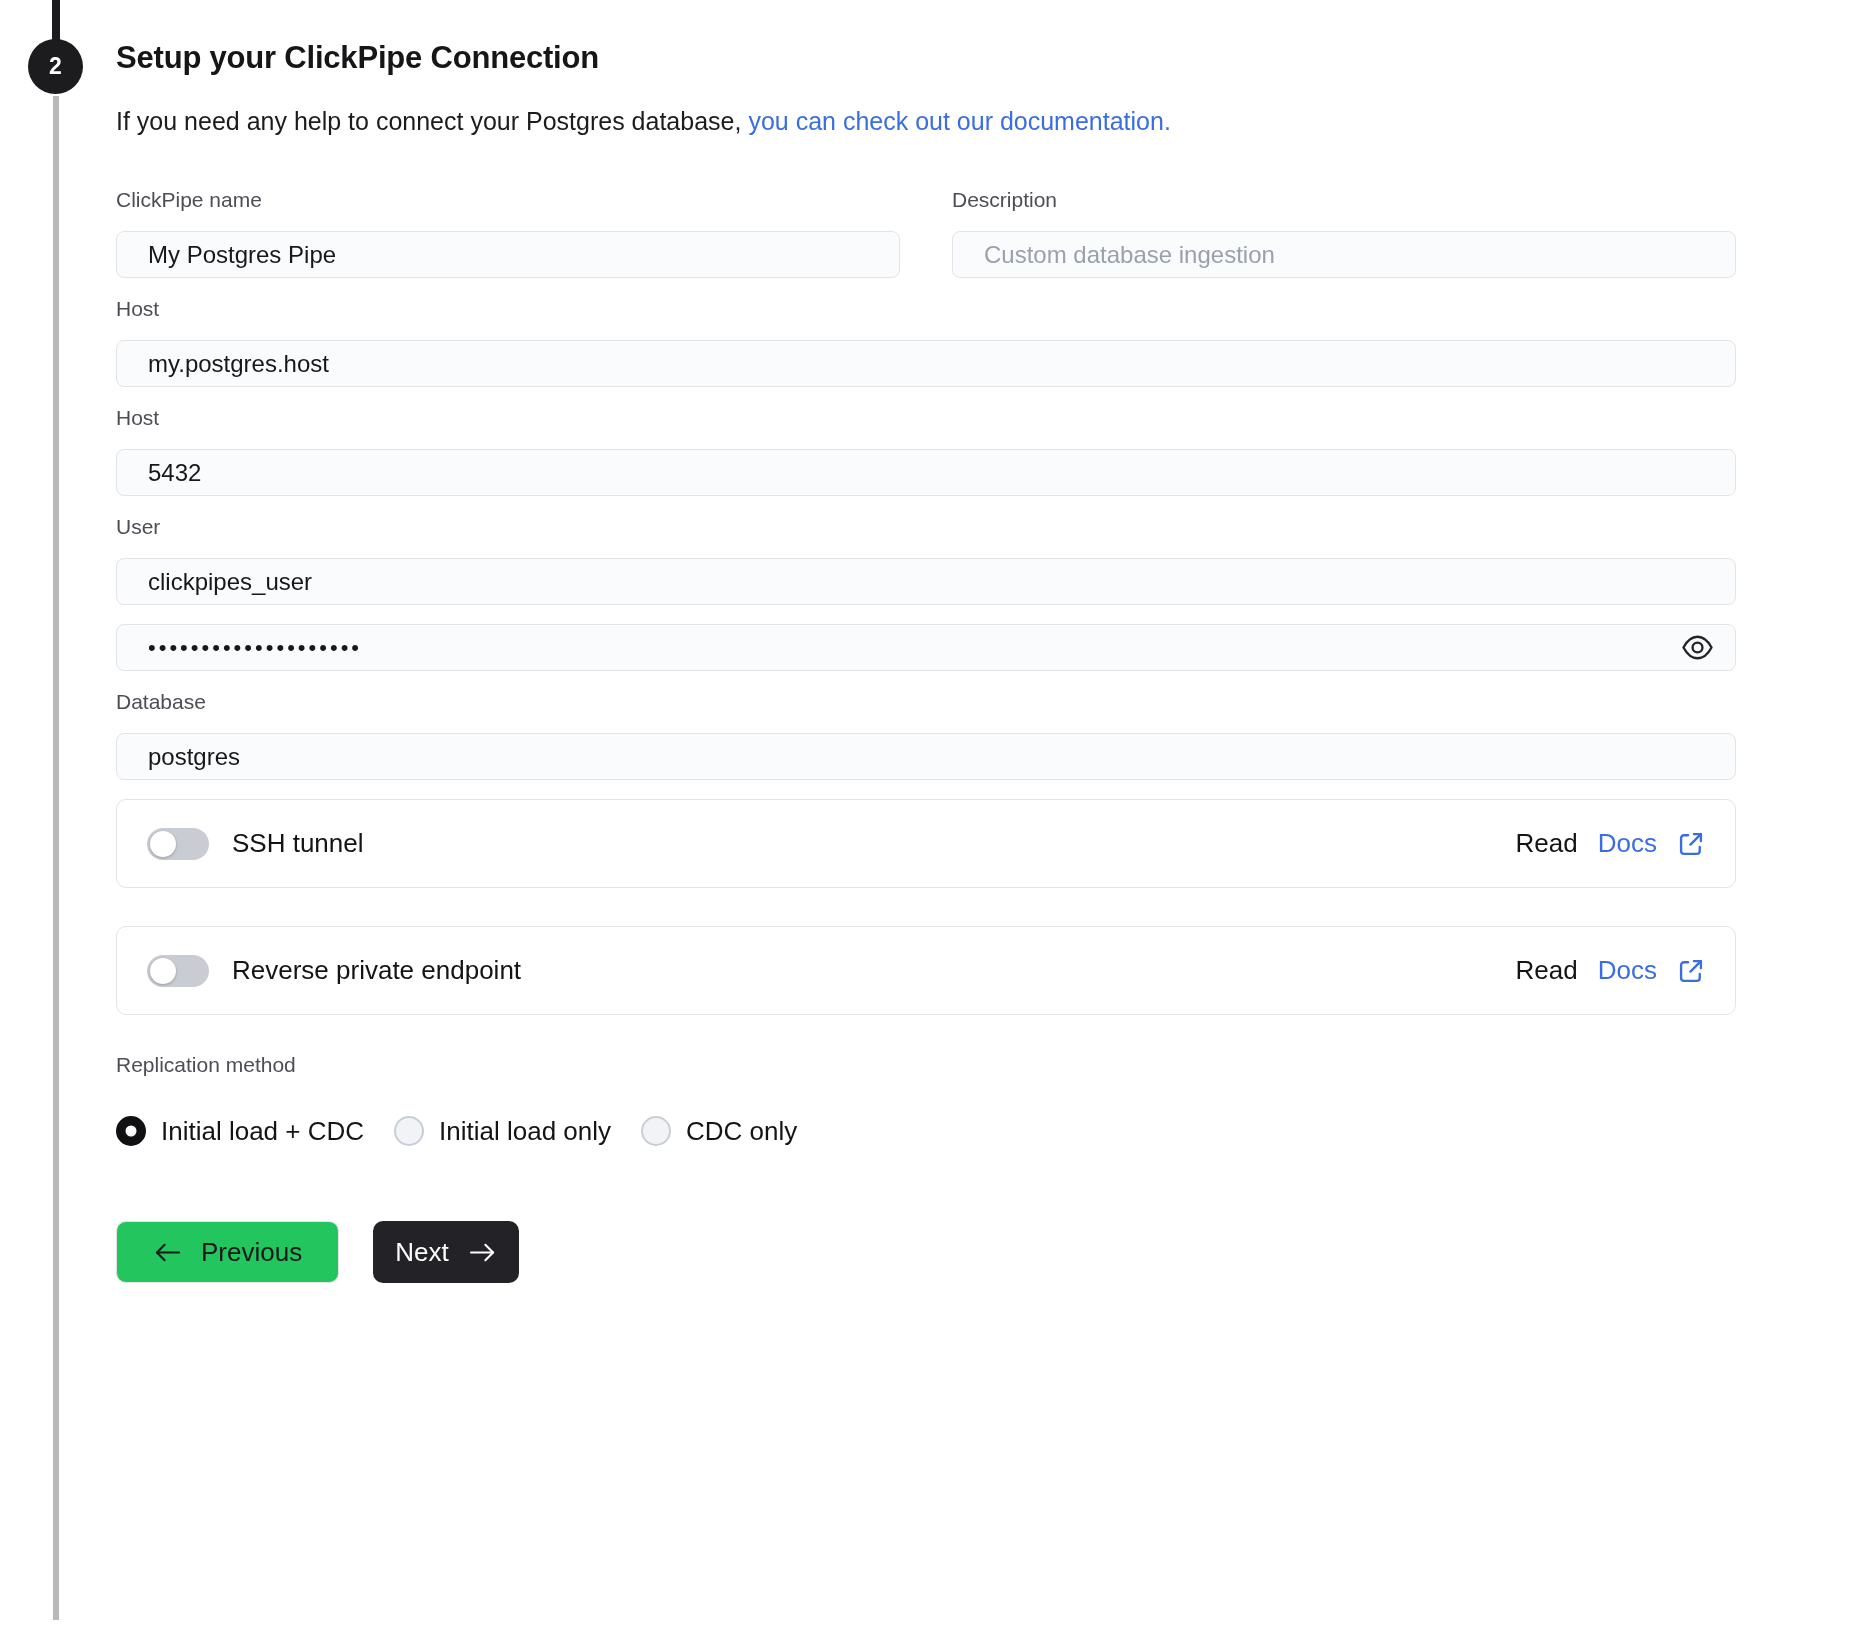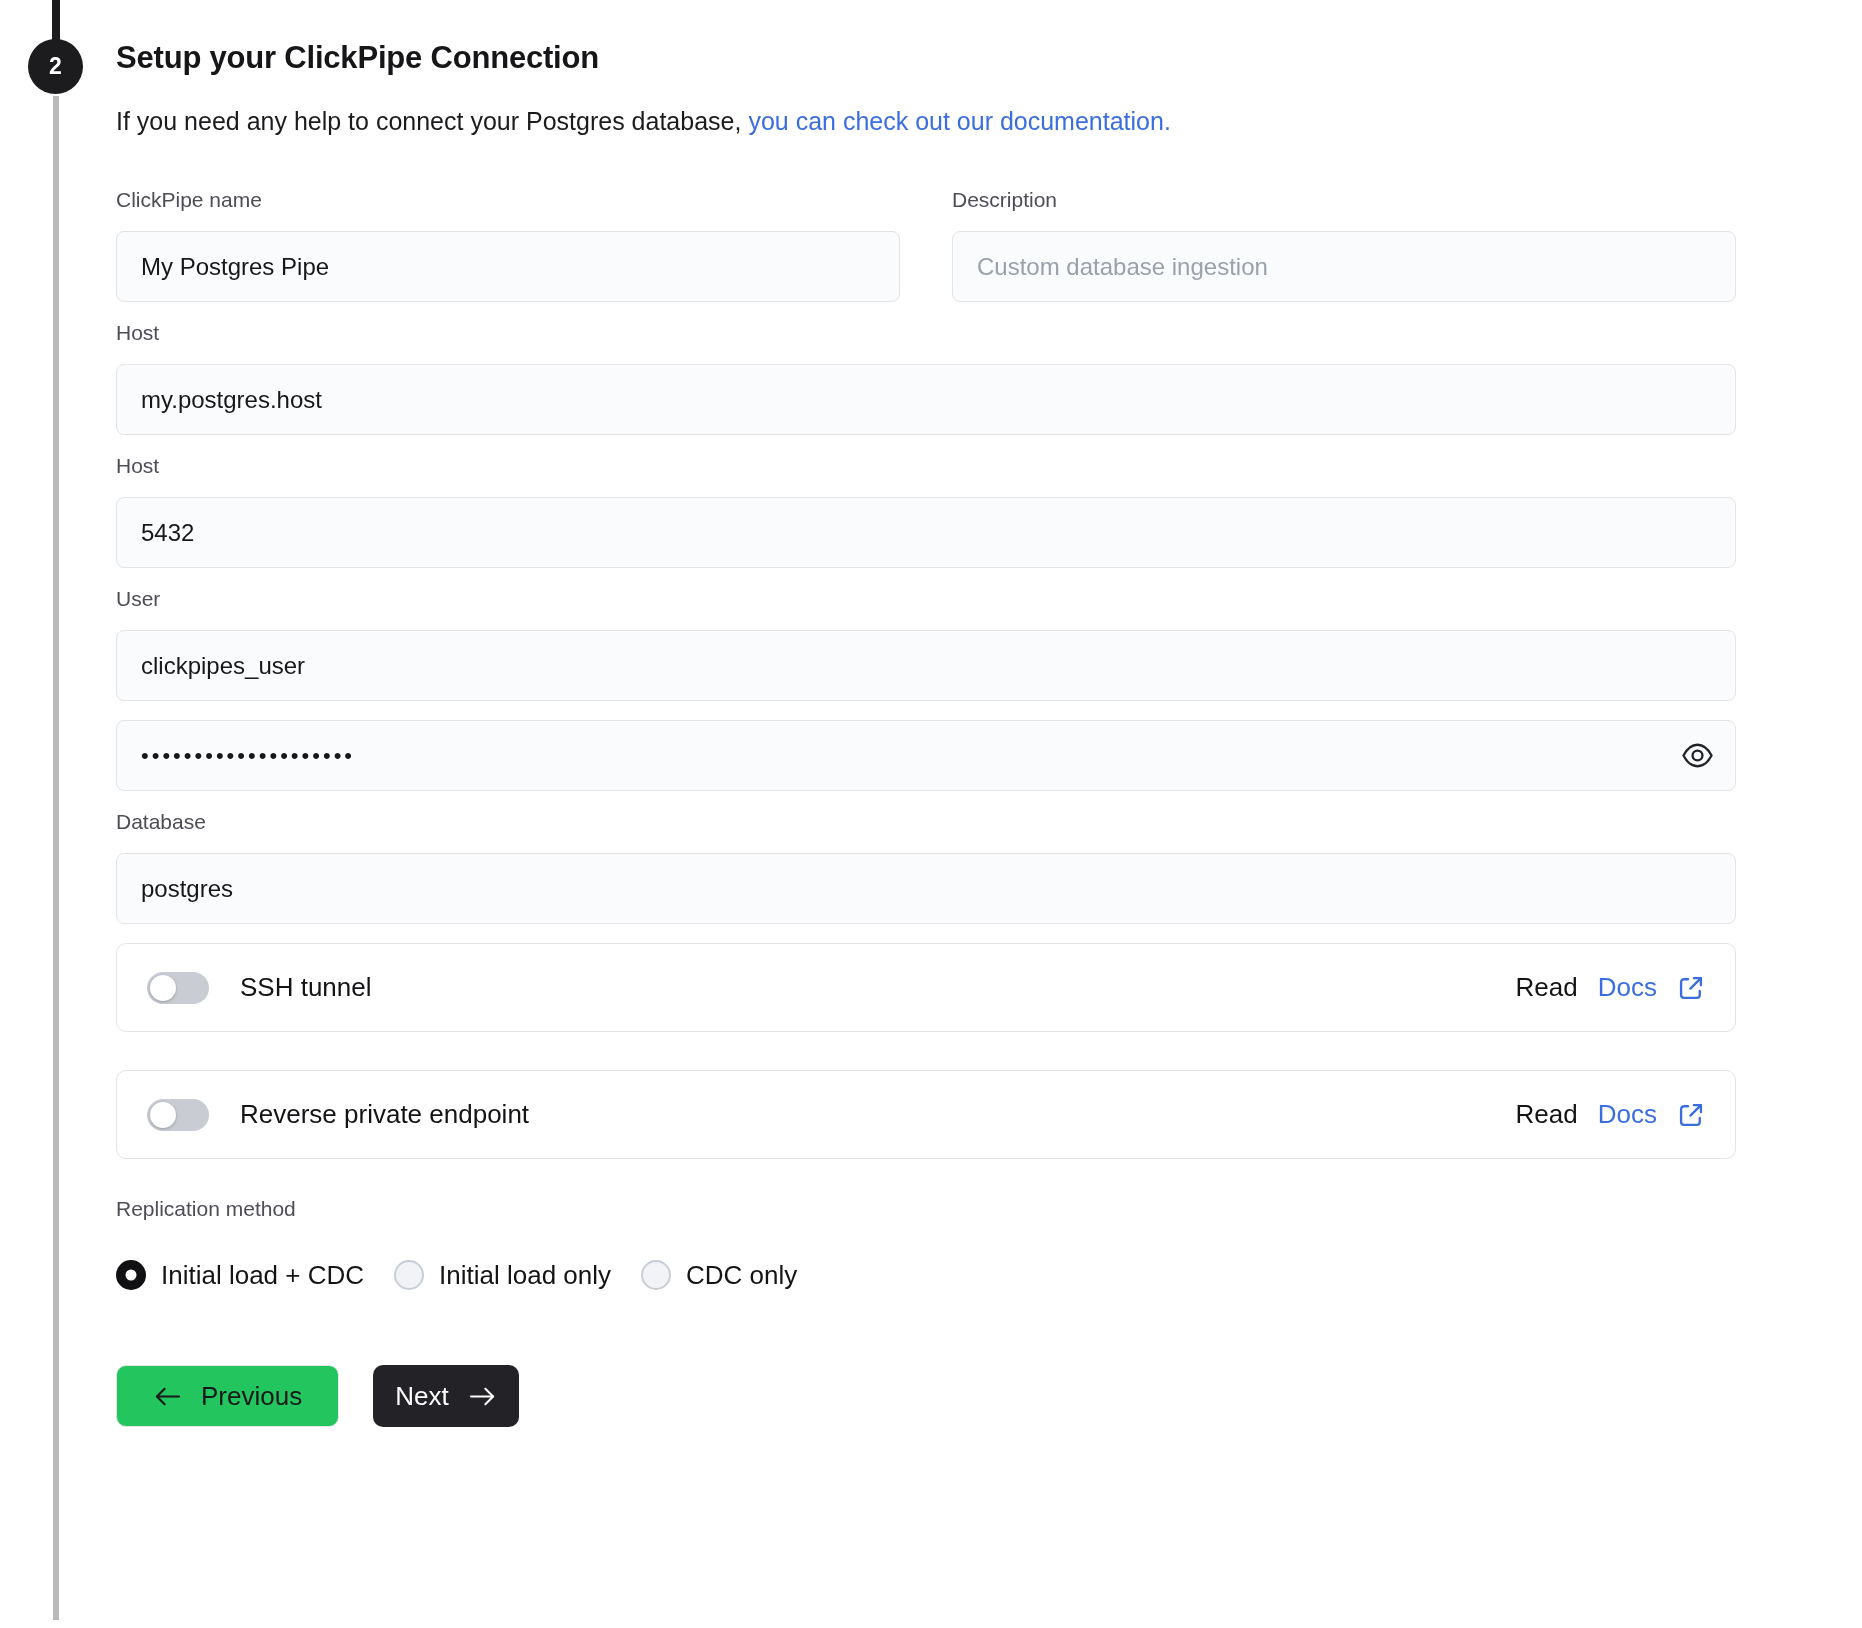--- a/index.html
+++ b/index.html
@@ -32,40 +32,40 @@
 
   .row2 { display: flex; gap: 52px; }
   .row2 .field { flex: 1; }
 
   .field { margin-bottom: 19px; }
   .field-label {
     font-size: 21px; line-height: 24px; color: #4d4d56; font-weight: 500;
     margin-bottom: 19px;
   }
   .text-input {
-    width: 100%; height: 71px; border: 1px solid #e4e4e7; border-radius: 8px;
-    background: #fafbfd; font-size: 24px; color: #18181b; padding: 0 24px;
+    width: 100%; height: 47px; border: 1px solid #e4e4e7; border-radius: 8px;
+    background: #fafbfd; font-size: 24px; color: #18181b; padding: 0 31px;
     font-family: inherit; outline: none;
   }
   .text-input::placeholder { color: #9aa1ab; opacity: 1; }
 
   .pw-wrap { position: relative; }
   .pw-input { letter-spacing: 3px; font-size: 22px; padding-right: 90px; }
   .eye-btn {
     position: absolute; right: 20px; top: 50%; transform: translateY(-50%);
     width: 38px; height: 38px; border: none; background: transparent; padding: 0;
     display: flex; align-items: center; justify-content: center; cursor: pointer;
   }
 
   .toggle-card {
     height: 89px; border: 1px solid #e4e4e7; border-radius: 10px;
     display: flex; align-items: center; justify-content: space-between;
     padding: 0 30px; margin-bottom: 38px; background: #ffffff;
   }
-  .toggle-left { display: flex; align-items: center; gap: 31px; }
+  .toggle-left { display: flex; align-items: center; gap: 23px; }
   .switch { width: 62px; height: 32px; border-radius: 16px; background: #c9cdd3; position: relative; cursor: pointer; flex: none; }
   .switch .knob {
     position: absolute; left: 3px; top: 3px; width: 26px; height: 26px;
     border-radius: 50%; background: #ffffff; box-shadow: 0 1px 3px rgba(0,0,0,0.25);
   }
   .toggle-label { font-size: 26px; color: #141417; }
   .read-docs { display: flex; align-items: center; gap: 20px; font-size: 26px; color: #141417; }
   .read-docs .docs-link { color: #3a6ee0; cursor: pointer; }
 
   .rep-label {

